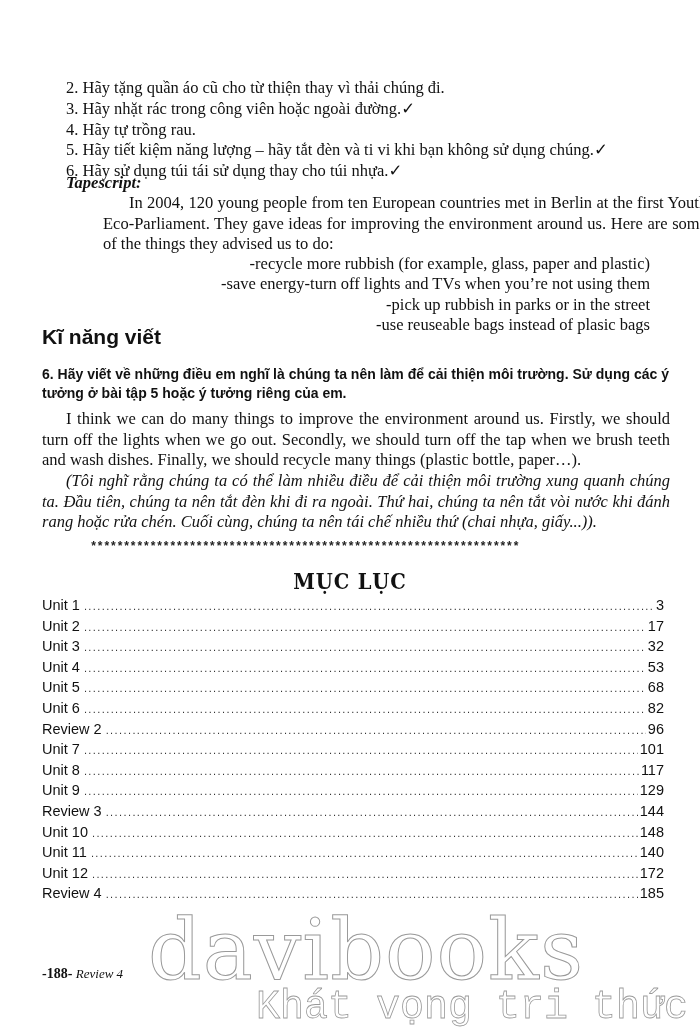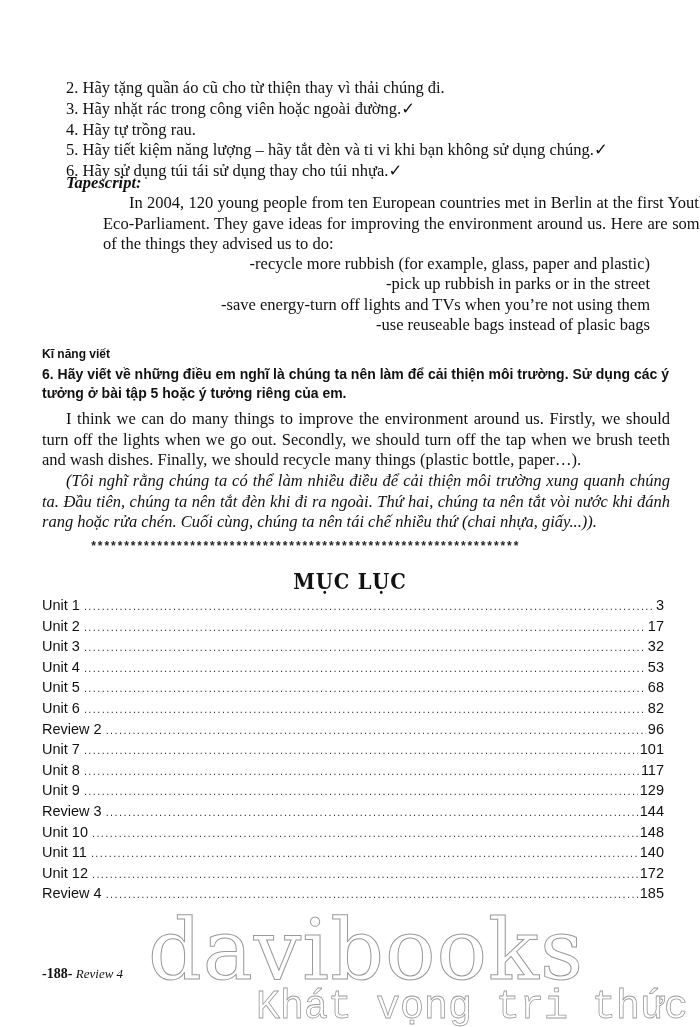--- a/index.html
+++ b/index.html
@@ -16,21 +16,21 @@
   .vi-list { left: 66px; top: 62px; width: 620px; margin-top: 16px; }
   .vi-list div { height: 20.8px; white-space: nowrap; }
 
   .tape-title { left: 66px; top: 173px; font-weight: bold; font-style: italic; }
   .tape-para { left: 66px; top: 193px; width: 604px; text-align: justify; margin-left: 37px; }
   .tape-para .indent { display: inline-block; width: 26px; }
   .bullets { left: 90px; top: 254px; width: 560px; }
   .bullets div { height: 20.4px; white-space: nowrap; text-align: right; }
   .bullets .dash { display: inline-block; width: 22px; }
 
-  .section-title { left: 42px; top: 347px; font-size: 12px; font-weight: bold; }
+  .section-title { left: 42px; top: 325px; font-size: 21px; font-weight: bold; }
   .exercise { left: 42px; top: 365px; width: 630px; font-size: 14px; font-weight: bold; line-height: 19px; }
   .answer-en { left: 42px; top: 409px; width: 628px; text-align: justify; }
   .answer-vi { left: 42px; top: 471px; width: 628px; text-align: justify; font-style: italic; }
   .indent { display: inline-block; width: 24px; }
 
   .stars { left: 90px; top: 540px; font-family: "Liberation Mono", "DejaVu Sans Mono", monospace; font-size: 12px; letter-spacing: -0.6px; font-weight: bold; color: #222; white-space: nowrap; }
   .toc-title { left: 0; width: 700px; top: 567px; text-align: center; font-family: "DejaVu Serif", serif; font-weight: bold; font-size: 23px; letter-spacing: 1px; transform: scaleX(0.85); }
 
   .toc { left: 42px; top: 597px; width: 622px; }
   .toc-row { display: flex; align-items: baseline; height: 20.6px; font-family: "Liberation Sans", "DejaVu Sans", sans-serif; font-size: 14.5px; justify-content: space-between; }
@@ -52,22 +52,22 @@
   <div><span>3. Hãy nhặt rác trong công viên hoặc ngoài đường.</span><span>✓</span></div>
   <div><span>4. Hãy tự trồng rau.</span><span></span></div>
   <div><span>5. Hãy tiết kiệm năng lượng – hãy tắt đèn và ti vi khi bạn không sử dụng chúng.</span><span>✓</span></div>
   <div><span>6. Hãy sử dụng túi tái sử dụng thay cho túi nhựa.</span><span>✓</span></div>
 </div>
 
 <div class="abs serif tape-title">Tapescript:</div>
 <div class="abs serif tape-para"><span class="indent"></span><span>In 2004, 120 young people from ten European countries met in Berlin at the first Youth Eco-Parliament. They gave ideas for improving the environment around us. Here are some of the things they advised us to do:</span></div>
 <div class="abs serif bullets">
   <div><span class="dash">-</span><span>recycle more rubbish (for example, glass, paper and plastic)</span></div>
+  <div><span class="dash">-</span><span>save energy-turn off lights and TVs when you’re not using them</span></div>
   <div><span class="dash">-</span><span>pick up rubbish in parks or in the street</span></div>
-  <div><span class="dash">-</span><span>save energy-turn off lights and TVs when you’re not using them</span></div>
   <div><span class="dash">-</span><span>use reuseable bags instead of plasic bags</span></div>
 </div>
 
 <div class="abs sans section-title">Kĩ năng viết</div>
 <div class="abs sans exercise">6.  Hãy viết về những điều em nghĩ là chúng ta nên làm để cải thiện môi trường. Sử dụng các ý tưởng ở bài tập 5 hoặc ý tưởng riêng của em.</div>
 <div class="abs serif answer-en"><span class="indent"></span><span>I think we can do many things to improve the environment around us. Firstly, we should turn off the lights when we go out. Secondly, we should turn off the tap when we brush teeth and wash dishes. Finally, we should recycle many things (plastic bottle, paper…).</span></div>
 <div class="abs serif answer-vi"><span class="indent"></span><span>(Tôi nghĩ rằng chúng ta có thể làm nhiều điều để cải thiện môi trường xung quanh chúng ta. Đầu tiên, chúng ta nên tắt đèn khi đi ra ngoài. Thứ hai, chúng ta nên tắt vòi nước khi đánh rang hoặc rửa chén. Cuối cùng, chúng ta nên tái chế nhiều thứ (chai nhựa, giấy...)).</span></div>
 
 <div class="abs stars">*****************************************************************</div>
 

